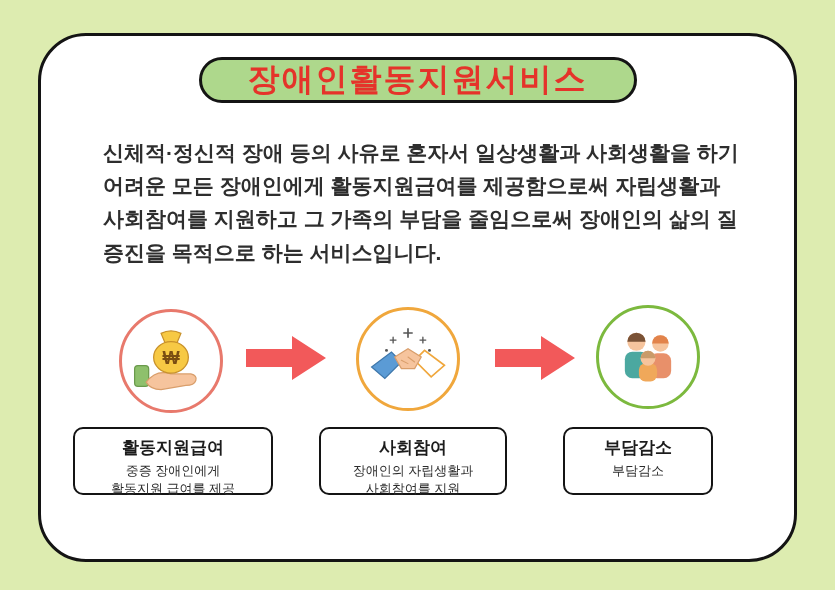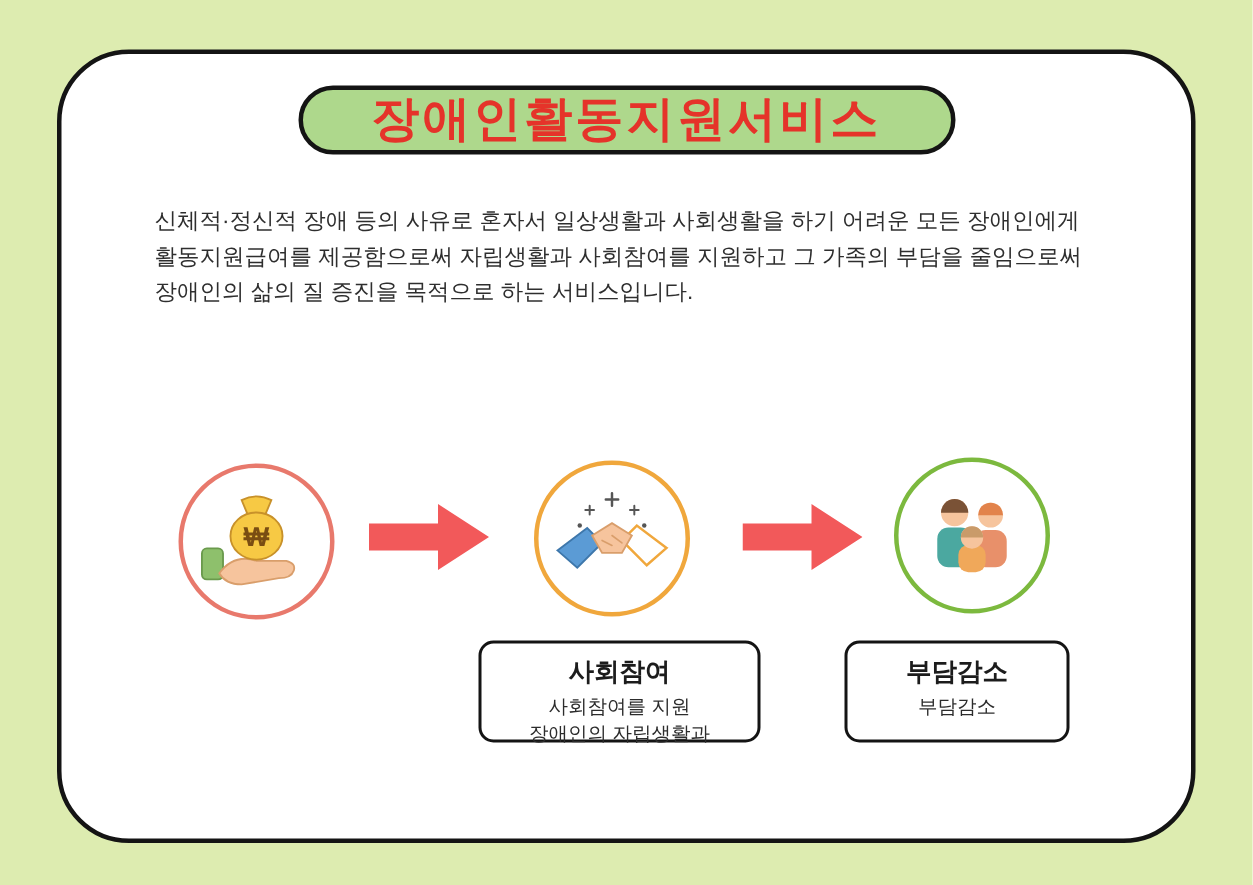--- a/index.html
+++ b/index.html
@@ -33,24 +33,24 @@
   .title-pill .title-text {
     color: #e5332a;
     font-size: 32px;
     font-weight: bold;
     letter-spacing: 2px;
     white-space: nowrap;
   }
   .description {
     position: absolute;
     left: 62px; right: 52px; top: 100px;
-    font-size: 15px;
+    font-size: 21px;
     line-height: 1.58;
     color: #2e2e2e;
-    font-weight: 400;
+    font-weight: 700;
     word-break: keep-all;
   }
   .circle {
     position: absolute;
     width: 104px; height: 104px;
     border-radius: 50%;
     background: #ffffff;
     display: flex; align-items: center; justify-content: center;
   }
   .circle.c1 { left: 78px;  top: 273px; border: 3px solid #e8796c; }
@@ -160,25 +160,30 @@
           <circle cx="67" cy="38" r="10" fill="#f6c49d"></circle>
           <path d="M57 38 a10 10 0 0 1 20 0 Z" fill="#e2834b"></path>
 
           <rect x="41" y="62" width="22" height="22" rx="8" fill="#f0a85a"></rect>
           <circle cx="52" cy="56" r="9" fill="#f6c49d"></circle>
           <path d="M43 56 a9 9 0 0 1 18 0 Z" fill="#c99b6a"></path>
         </svg>
       </span>
     </div>
 
+    <div class="step-box b1">
+      <div class="step-title">활동지원급여</div>
+      <div class="step-desc">중증 장애인에게</div>
+      <div class="step-desc">활동지원 급여를 제공</div>
+    </div>
 
     <div class="step-box b2">
       <div class="step-title">사회참여</div>
+      <div class="step-desc">장애인의 자립생활과</div>
       <div class="step-desc">사회참여를 지원</div>
-      <div class="step-desc">장애인의 자립생활과</div>
     </div>
 
     <div class="step-box b3">
       <div class="step-title">부담감소</div>
       <div class="step-desc">부담감소</div>
     </div>
 
   </div>
 </div>
 

